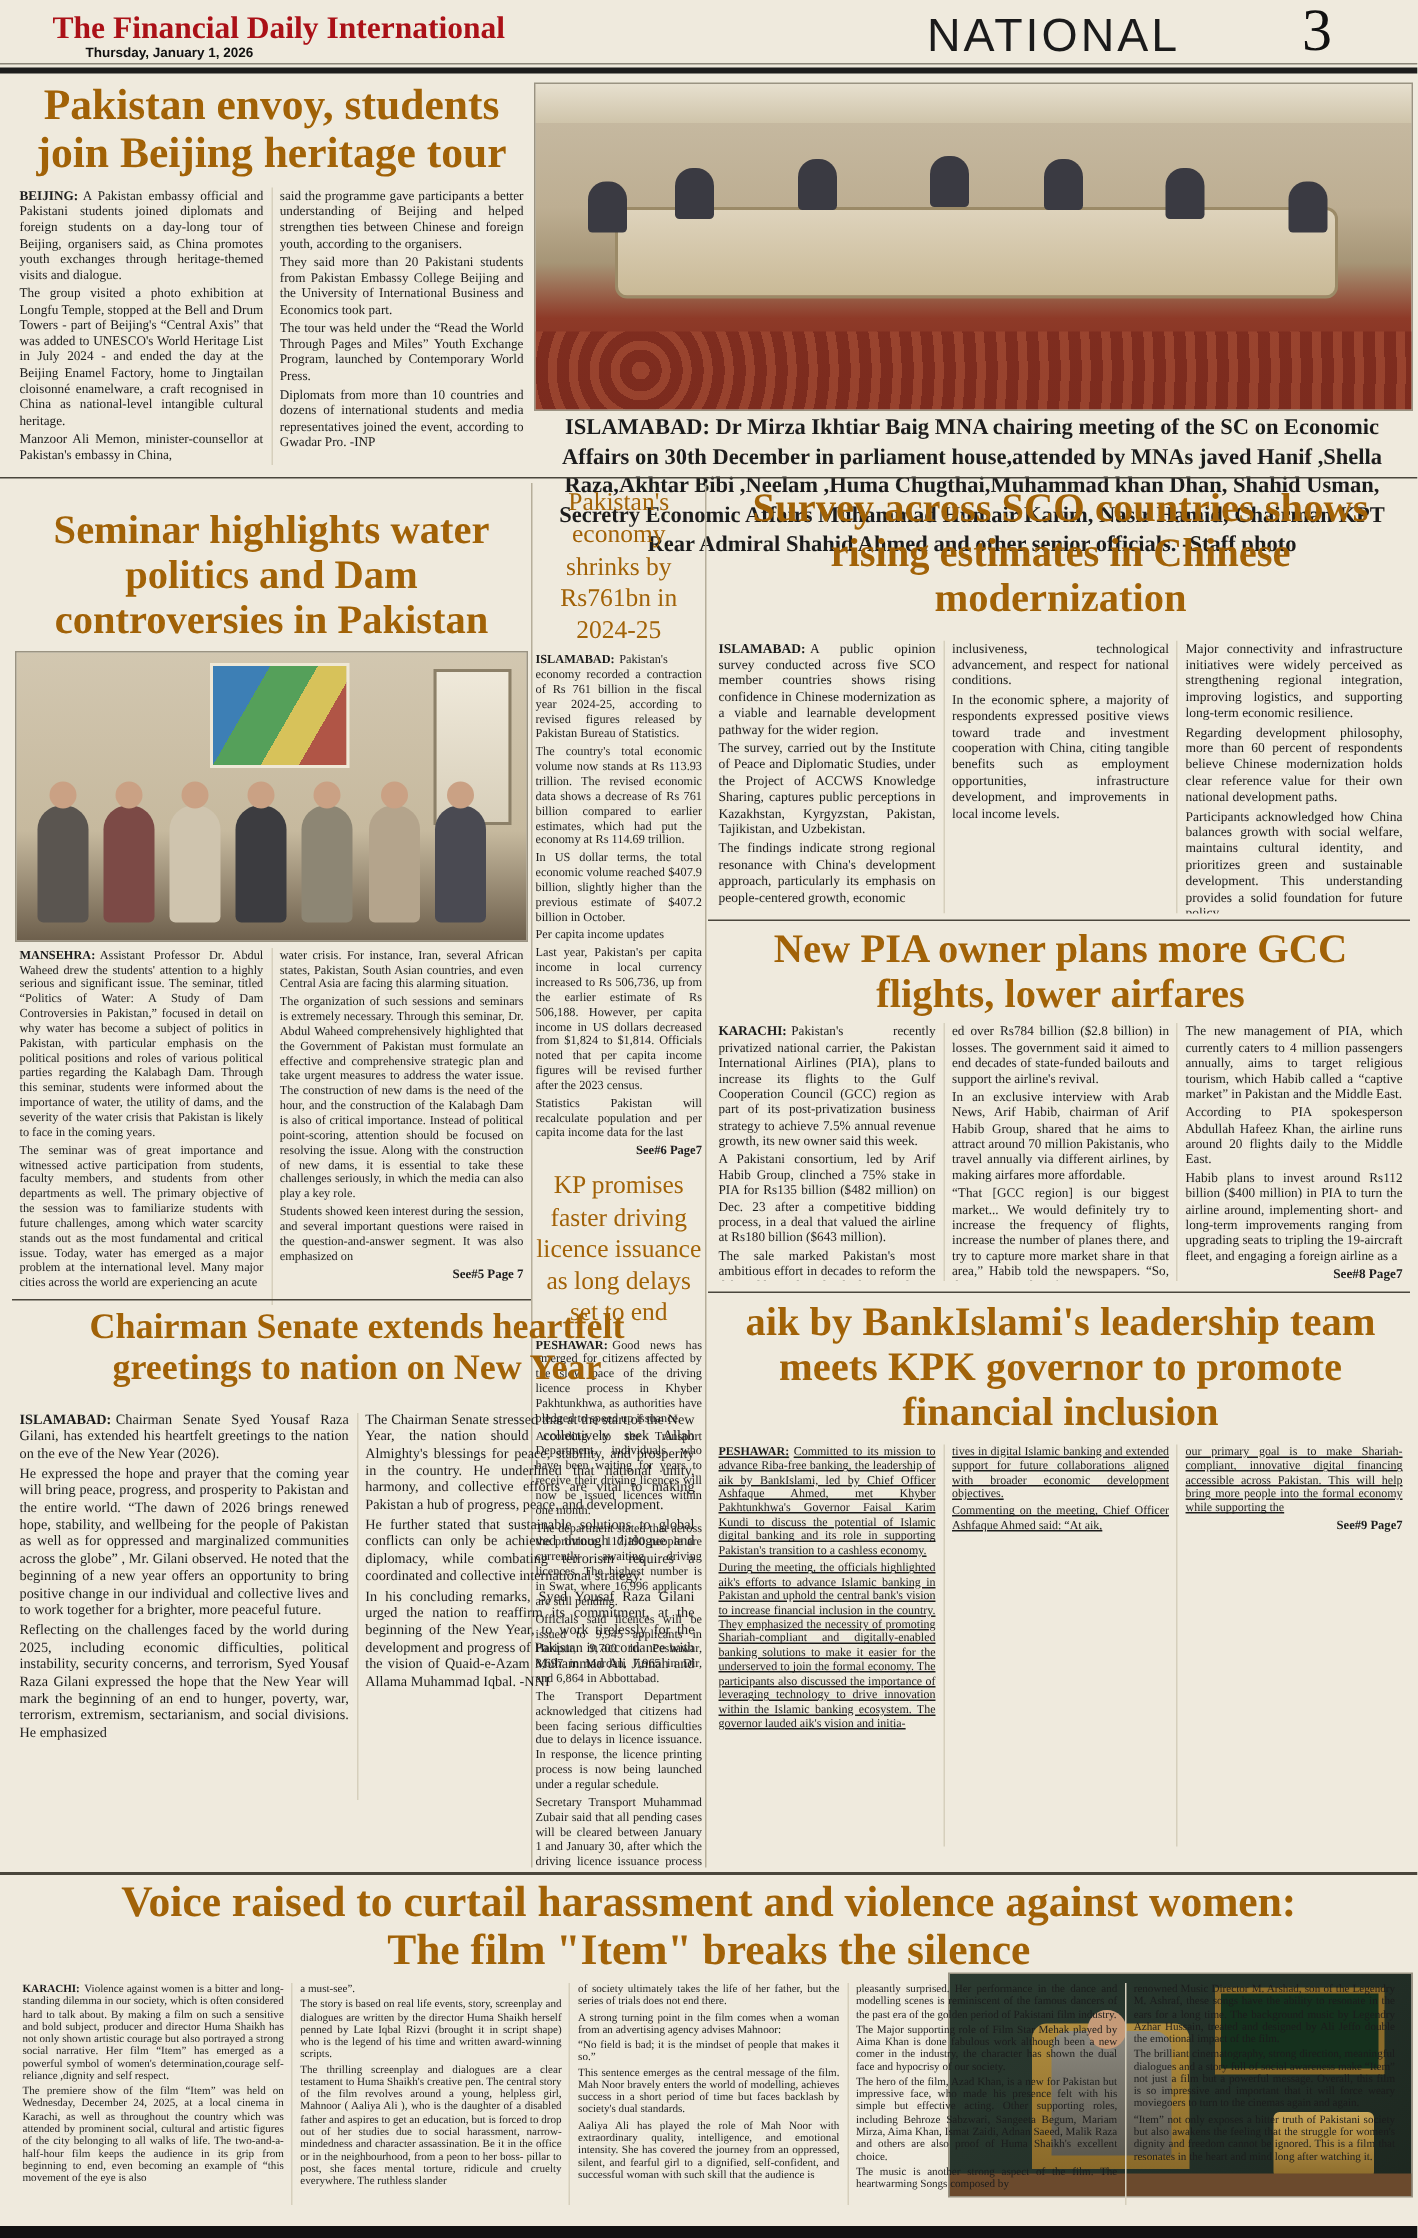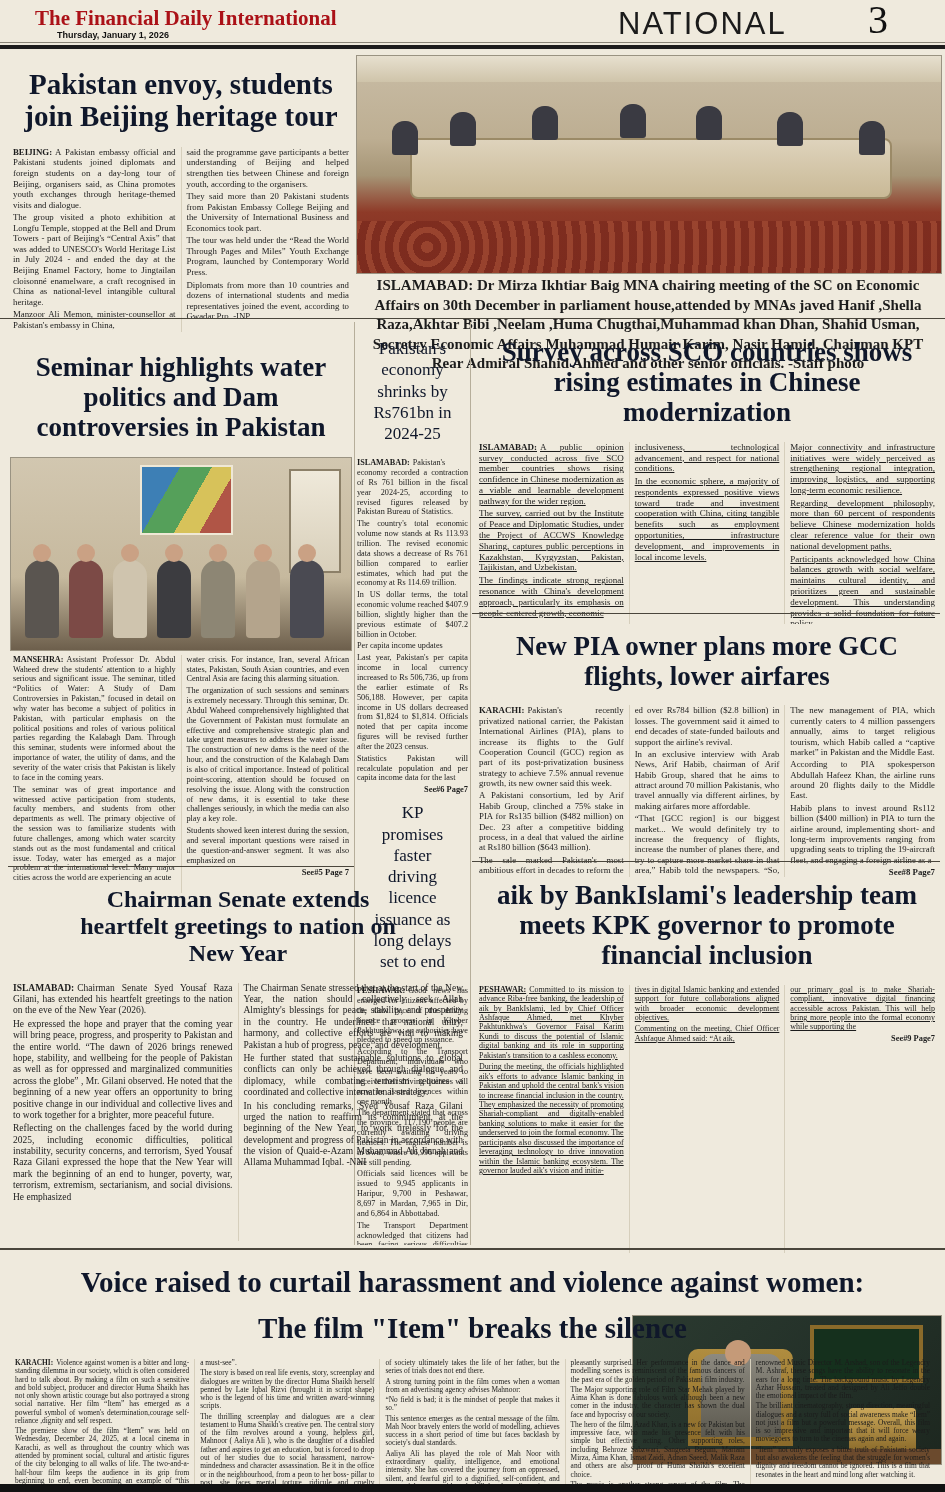--- a/index.html
+++ b/index.html
@@ -7,21 +7,21 @@
        font-family:"Liberation Serif",serif;color:#1c1c1c;position:relative;}
   .abs{position:absolute;}
   
   .masthead-title{font-family:"Liberation Serif",serif;font-weight:bold;font-size:21px;color:#ab1117;}
   .masthead-date{font-family:"Liberation Sans",sans-serif;font-weight:bold;font-size:9px;color:#111;margin-left:22px;}
   .section-label{font-family:"Liberation Sans",sans-serif;font-size:31px;color:#1b1b1b;letter-spacing:2px;}
   .page-num{font-family:"Liberation Serif",serif;font-size:40px;color:#111;}
   .rule-thin{background:#8a8578;height:1px;}
   .rule-thick{background:#1d1d1d;}
   
-  h2{margin:14px;padding:0;text-align:center;font-family:"Liberation Serif",serif;line-height:1.12;color:#0f172a;}
+  h2{margin:0;padding:0;text-align:center;font-family:"Liberation Serif",serif;line-height:1.12;color:#a16207;}
   .hl-xl{font-size:29px;font-weight:bold;}
   .hl-l{font-size:27px;font-weight:bold;}
   .hl-m{font-size:24px;font-weight:bold;}
   .hl-narrow{font-size:17px;font-weight:normal;line-height:1.25;}
   
   .cols{display:flex;}
   .col{flex:1;min-width:0;}
   .col + .col{border-left:1px solid #d6cfbc;}
   .bodytext p{margin:0 0 2px 0;text-align:justify;text-justify:inter-word;}
   .bodytext p.lead b{margin-right:3px;}
@@ -181,21 +181,21 @@
         <p>The department stated that across the province, 117,190 people are currently awaiting driving licences. The highest number is in Swat, where 16,996 applicants are still pending.</p>
         <p>Officials said licences will be issued to 9,945 applicants in Haripur, 9,700 in Peshawar, 8,697 in Mardan, 7,965 in Dir, and 6,864 in Abbottabad.</p>
         <p>The Transport Department acknowledged that citizens had been facing serious difficulties due to delays in licence issuance. In response, the licence printing process is now being launched under a regular schedule.</p>
         <p>Secretary Transport Muhammad Zubair said that all pending cases will be cleared between January 1 and January 30, after which the driving licence issuance process will return to normal. -NNI</p>
       </div>
   </div>
 </div>
 
 <div class="abs" style="left:474px;top:323px;width:466px;">
   <h2 class="hl-l">Survey across SCO countries shows rising estimates in Chinese modernization</h2>
-  <div class="cols bodytext t-sco" style="margin-top:3px;height:182px;overflow:hidden;text-decoration:underline;">
+  <div class="cols bodytext t-sco" style="margin-top:13px;height:182px;overflow:hidden;">
     <div class="col">
       <p class="lead"><b>ISLAMABAD:</b><span>A public opinion survey conducted across five SCO member countries shows rising confidence in Chinese modernization as a viable and learnable development pathway for the wider region.</span></p>
       <div>
           <p>The survey, carried out by the Institute of Peace and Diplomatic Studies, under the Project of ACCWS Knowledge Sharing, captures public perceptions in Kazakhstan, Kyrgyzstan, Pakistan, Tajikistan, and Uzbekistan.</p>
           <p>The findings indicate strong regional resonance with China's development approach, particularly its emphasis on people-centered growth, economic</p>
         </div>
     </div>
     <div class="col">
         <div>
           <p>inclusiveness, technological advancement, and respect for national conditions.</p>

